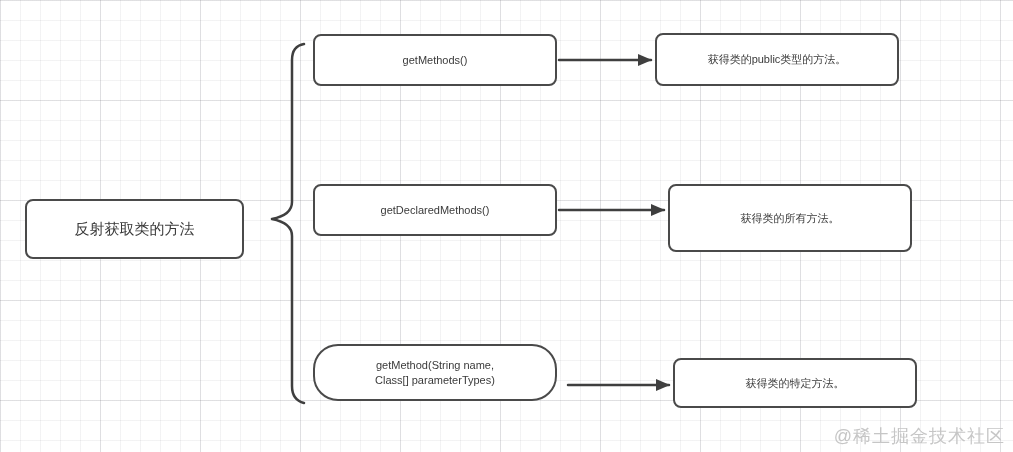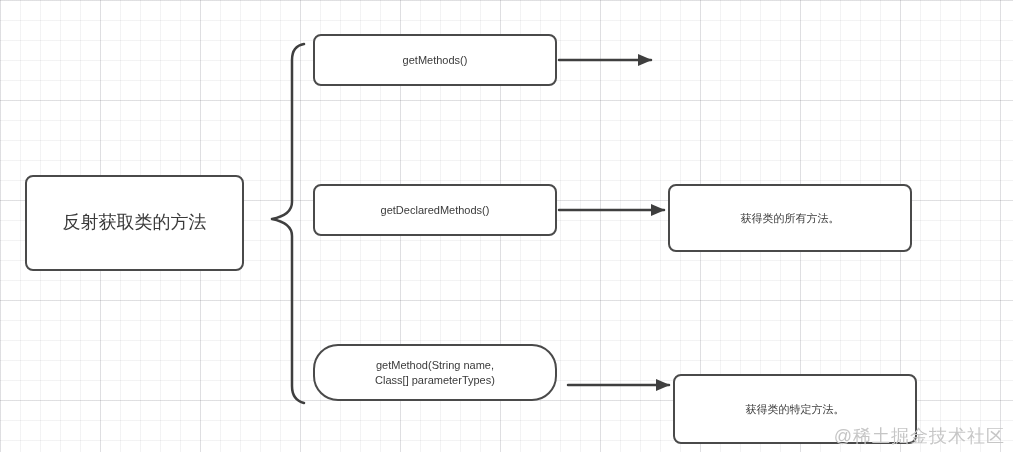--- a/index.html
+++ b/index.html
@@ -32,29 +32,29 @@
     align-items: center;
     justify-content: center;
     text-align: center;
     color: var(--text, #3a3a3a);
     font-size: 11px;
     line-height: 1.3;
     white-space: pre-line;
     padding: 2px 6px;
   }
   
-  .node.root   { left: 25px;  top: 175px; width: 219px; height: 96px; font-size: 18px; }
+  .node.root   { left: 25px;  top: 199px; width: 219px; height: 60px; font-size: 15px; }
   
   .node.m1 { left: 313px; top: 34px;  width: 244px; height: 52px; }
   .node.m2 { left: 313px; top: 184px; width: 244px; height: 52px; }
   .node.m3 { left: 313px; top: 344px; width: 244px; height: 57px; border-radius: 25px; }
   
   .node.d1 { left: 655px; top: 33px;  width: 244px; height: 53px; }
   .node.d2 { left: 668px; top: 184px; width: 244px; height: 68px; }
-  .node.d3 { left: 673px; top: 374px; width: 244px; height: 70px; }
+  .node.d3 { left: 673px; top: 358px; width: 244px; height: 50px; }
 
   svg.overlay {
     position: absolute;
     left: 0; top: 0;
     width: 1013px;
     height: 452px;
     pointer-events: none;
   }
   .stroke-line {
     fill: none;
@@ -100,17 +100,18 @@
     <line class="stroke-line" x1="568" y1="385" x2="669" y2="385" marker-end="url(#ah)"></line>
   </svg>
 
   <div class="node root">反射获取类的方法</div>
 
   <div class="node m1">getMethods()</div>
   <div class="node m2">getDeclaredMethods()</div>
   <div class="node m3">getMethod(String name,
 Class[] parameterTypes)</div>
 
+  <div class="node d1">获得类的public类型的方法。</div>
   <div class="node d2">获得类的所有方法。</div>
   <div class="node d3">获得类的特定方法。</div>
 
   <div class="watermark">@稀土掘金技术社区</div>
 </div>
 
 </body></html>

